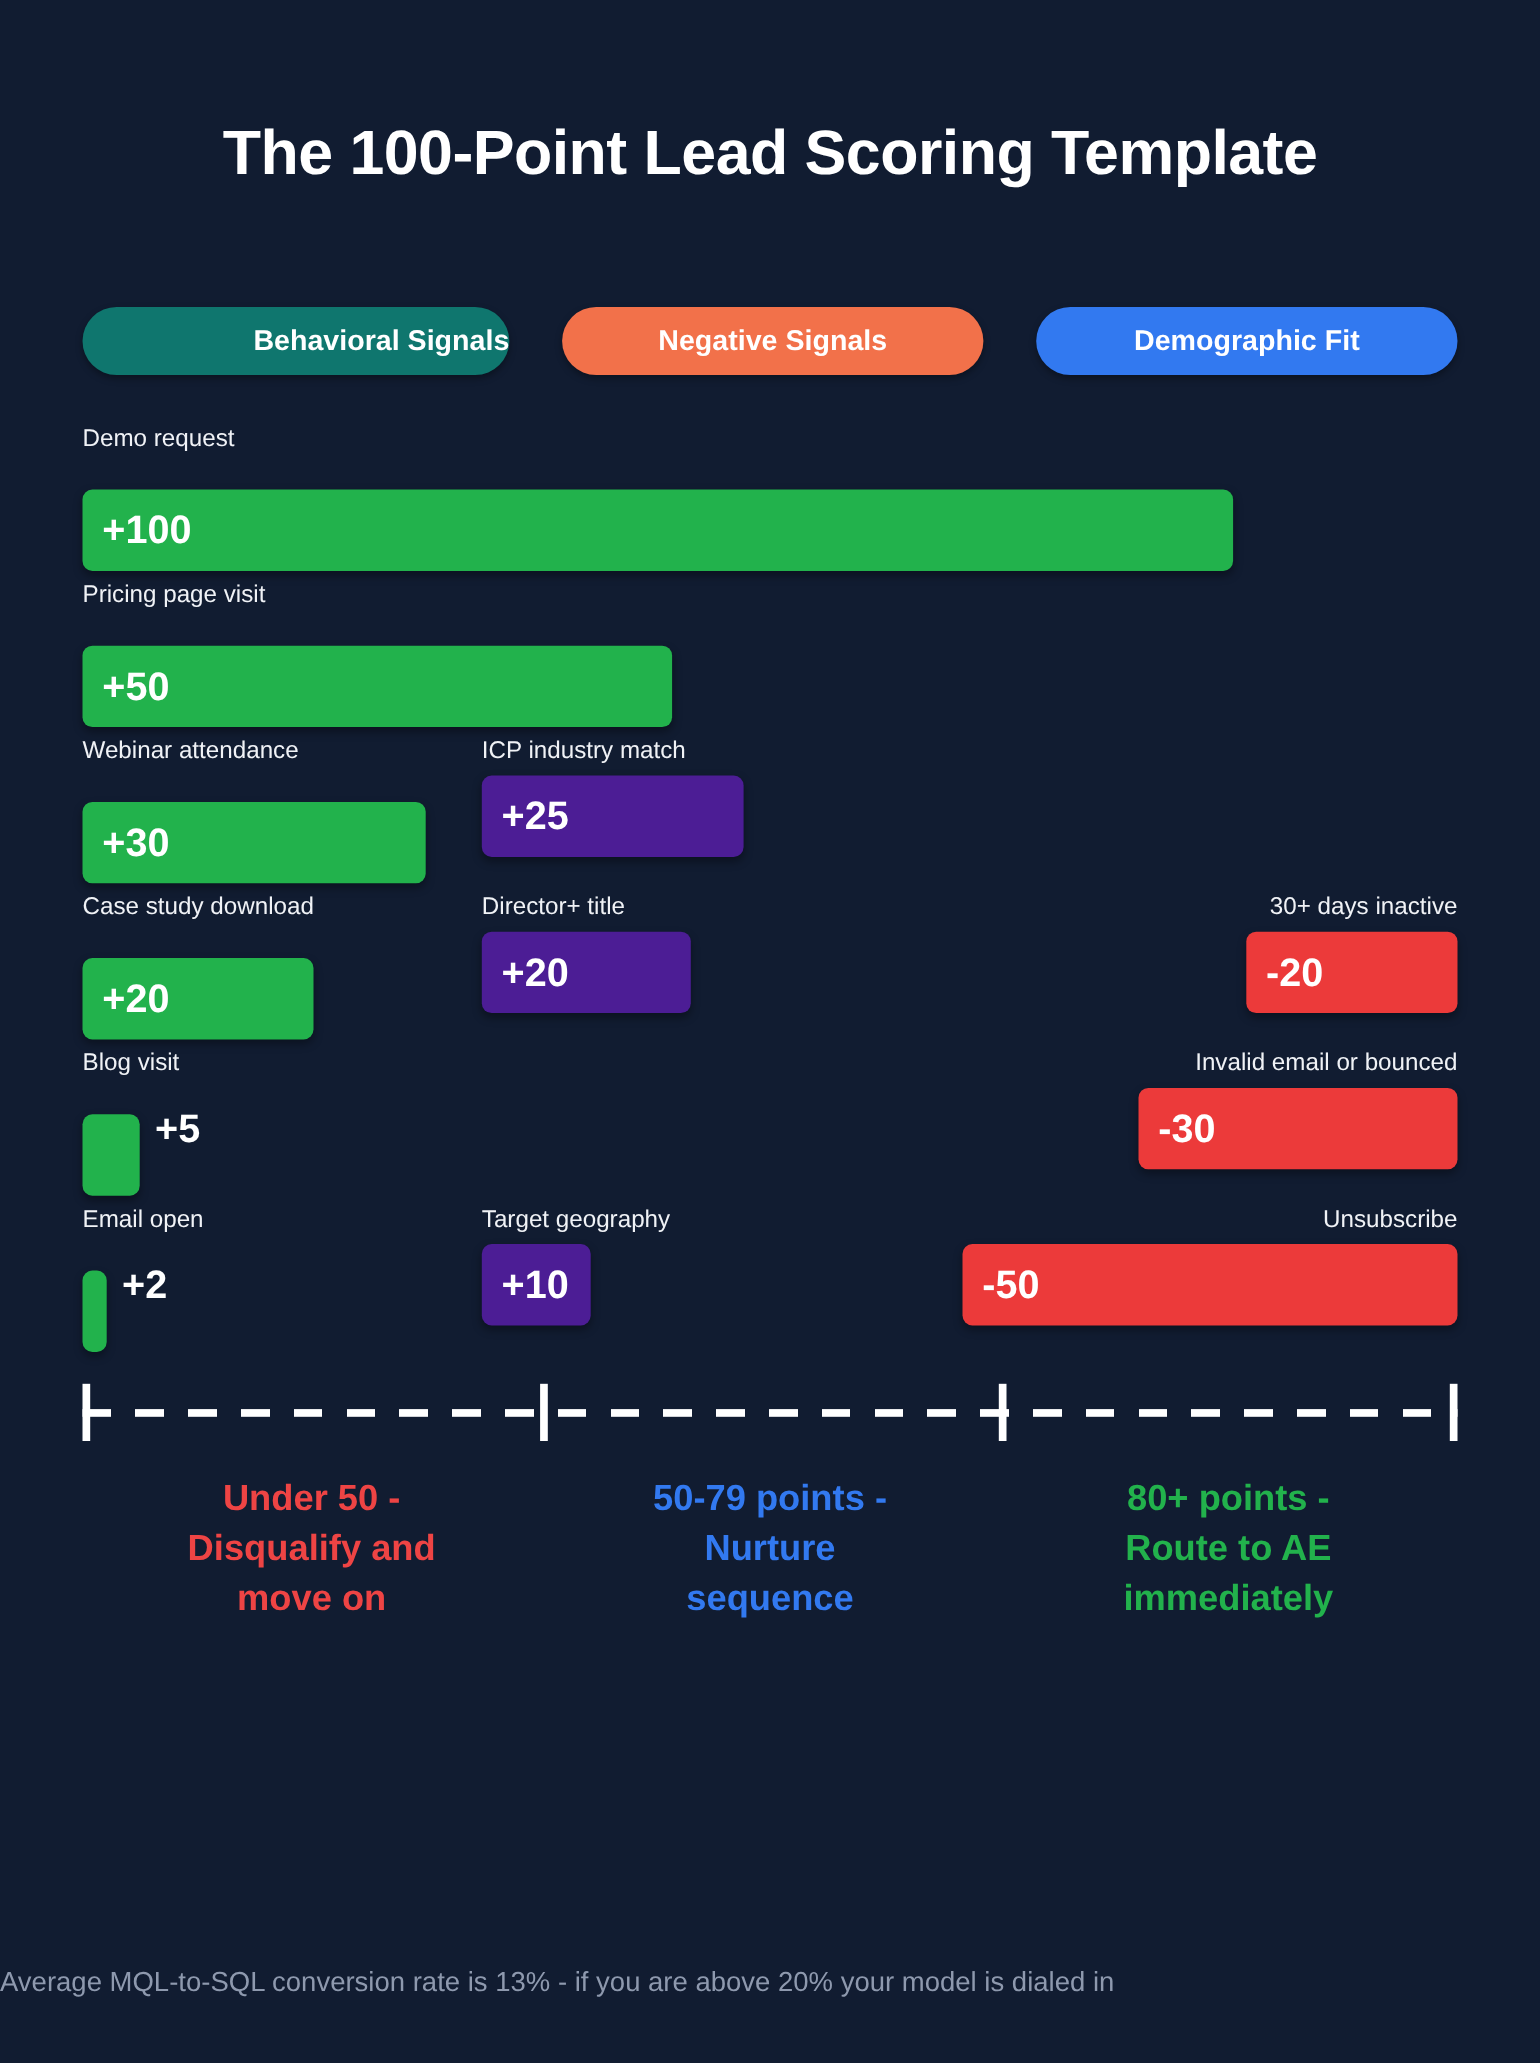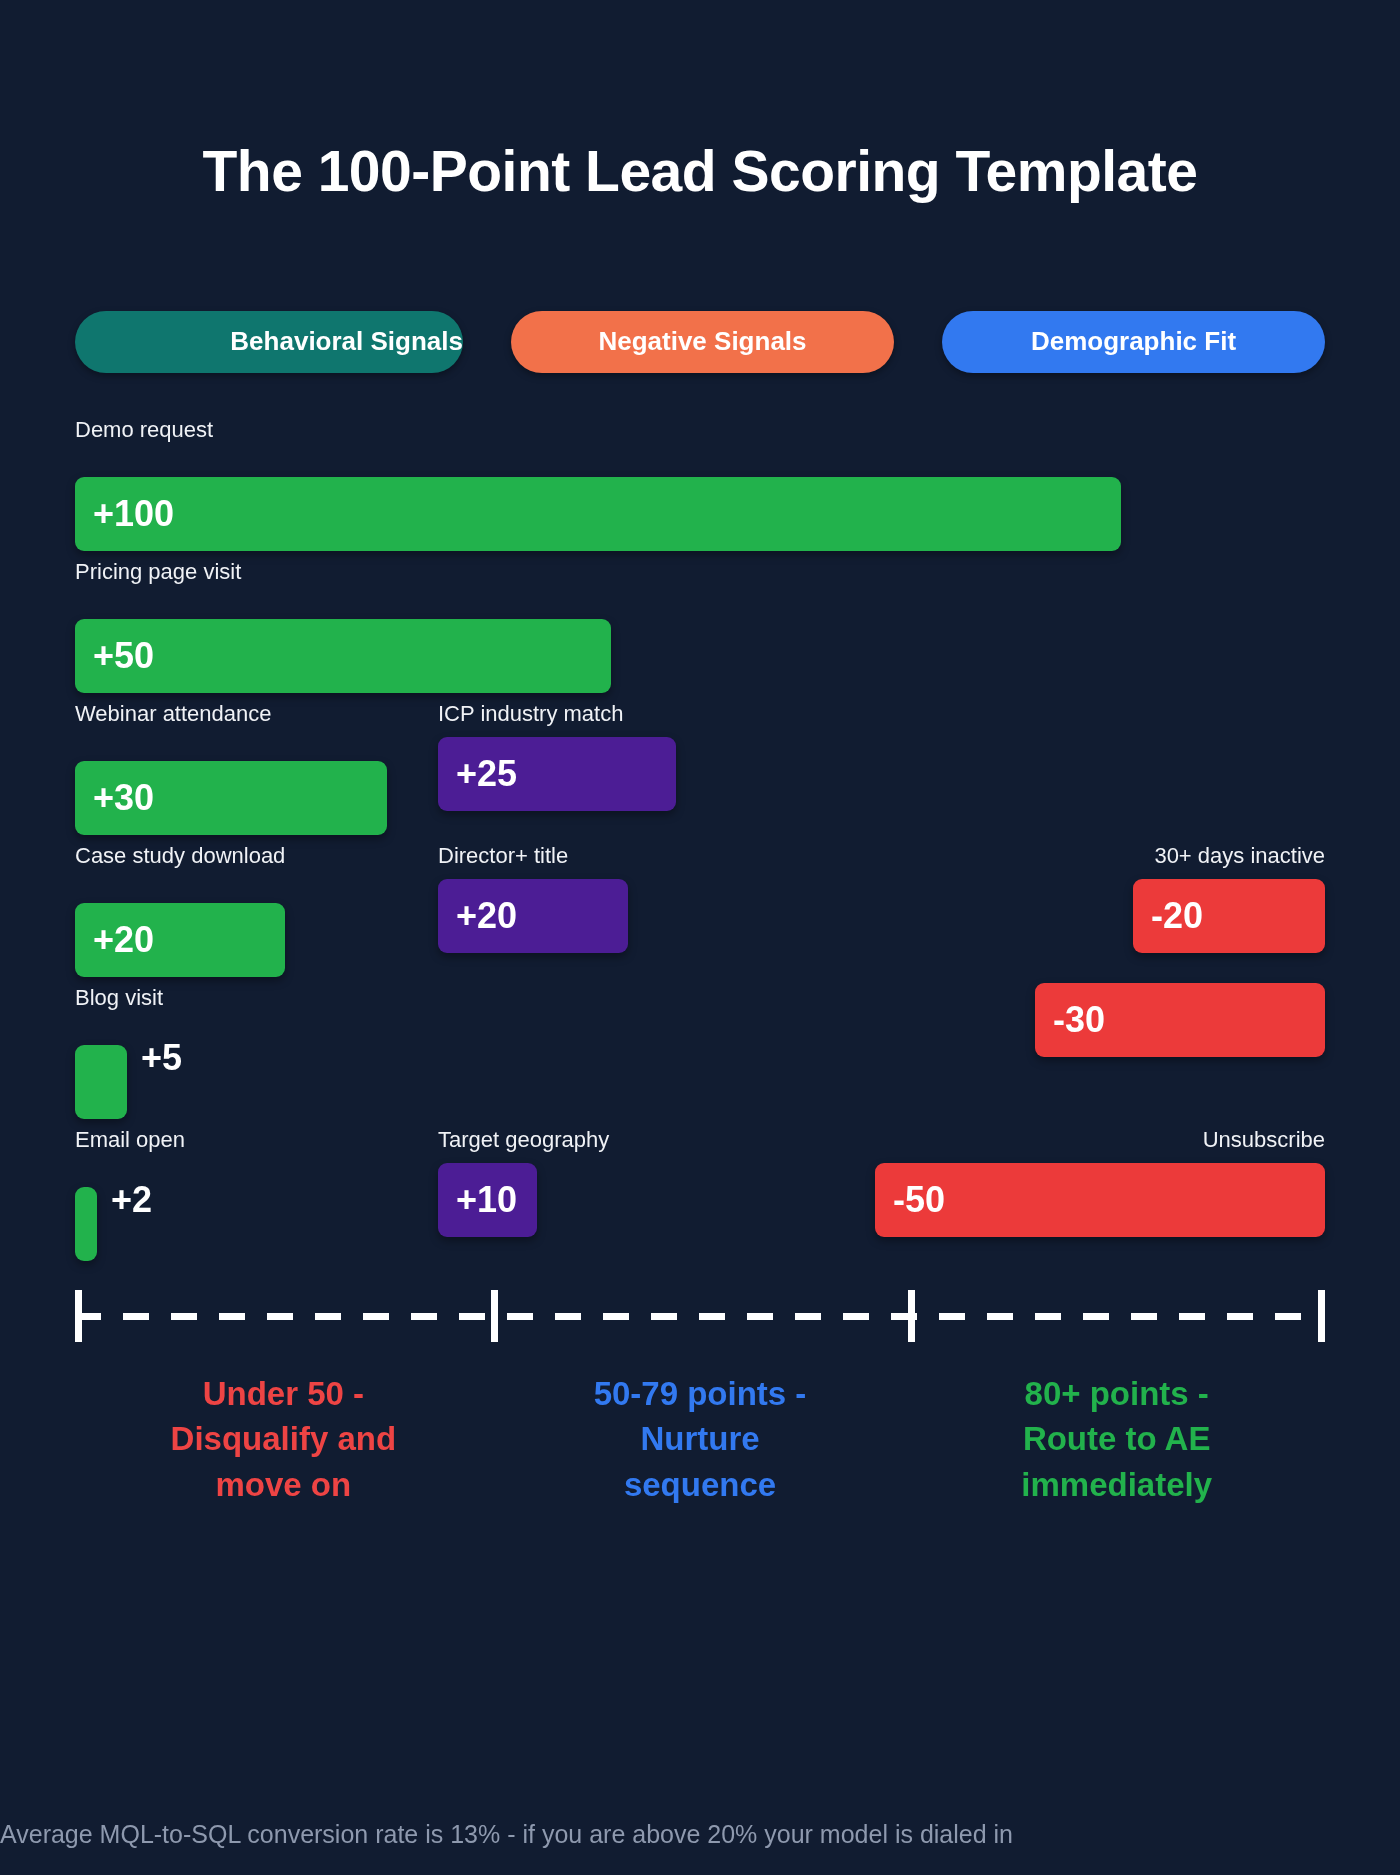--- a/index.html
+++ b/index.html
@@ -24,21 +24,20 @@
 
   
   .title {
     text-align: center;
     color: #ffffff;
     font-size: 57px;
     font-weight: bold;
     letter-spacing: -0.5px;
     padding-top: 108px;
     line-height: 1.1;
-    margin-top: 32px;
   }
 
   
   .legend {
     display: flex;
     justify-content: space-between;
     align-items: center;
     margin-top: 108px;
     padding: 0 0px;
   }
@@ -256,20 +255,21 @@
 
     <div class="row">
       <div class="cell" style="left:0; width:220px;">
         <div class="cell-label">Blog visit</div>
         <div class="barwrap">
           <div class="bar bar-green" style="width:52px;"></div>
           <span class="value-outside">+5</span>
         </div>
       </div>
       <div class="cell" style="right:0; width:450px;">
+        <div class="cell-label right">Invalid email or bounced</div>
         <div class="barwrap right">
           <div class="bar bar-red" style="width:290px;">
             <span class="bar-value">-30</span>
           </div>
         </div>
       </div>
     </div>
 
     <div class="row">
       <div class="cell" style="left:0; width:220px;">

